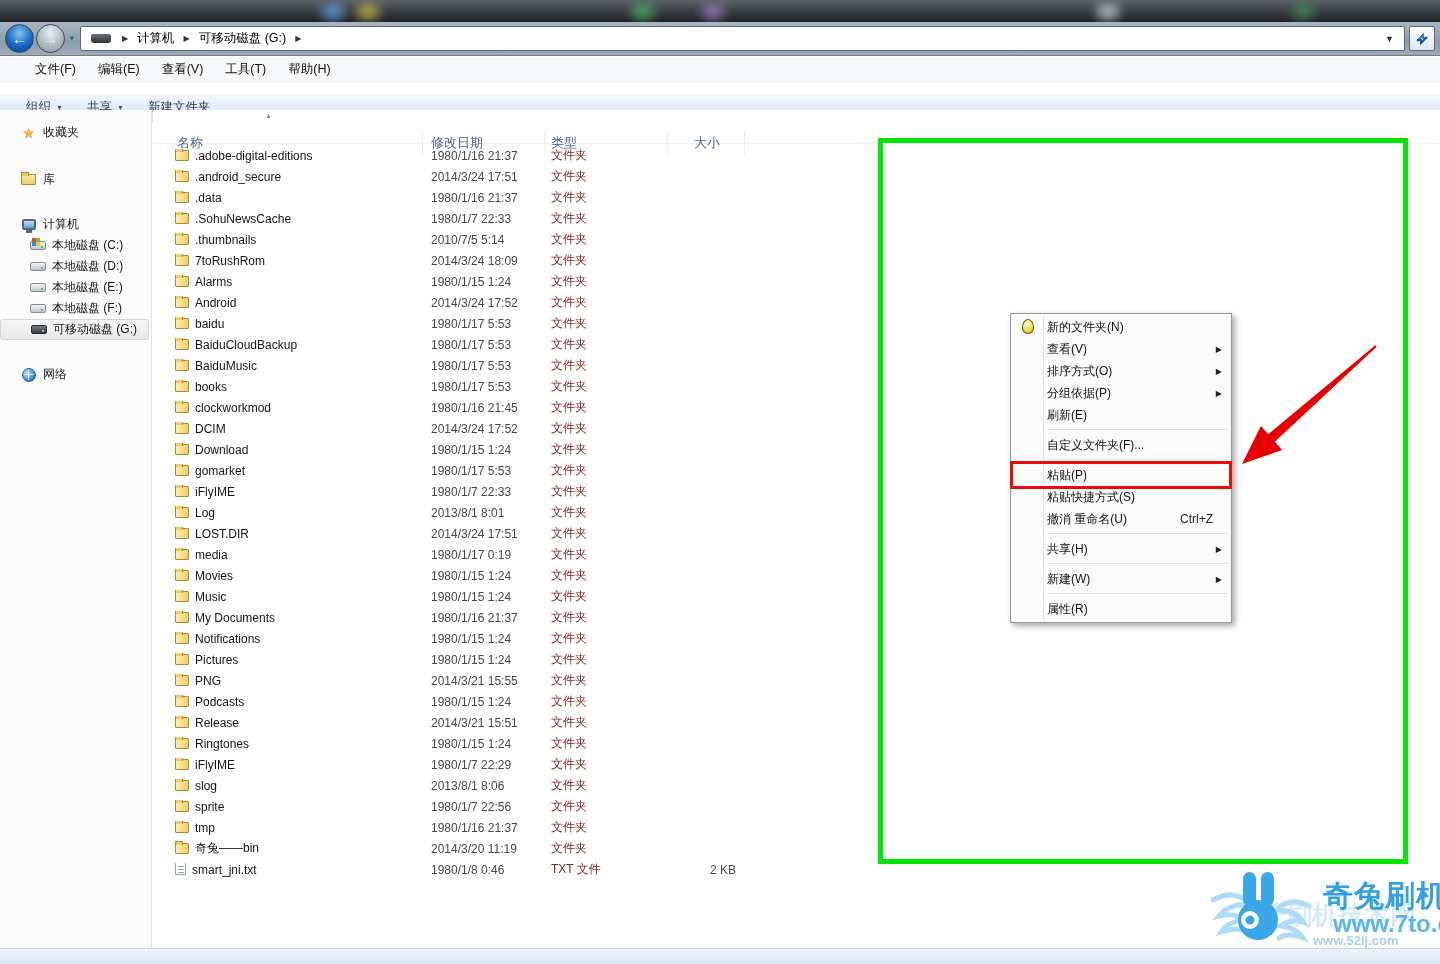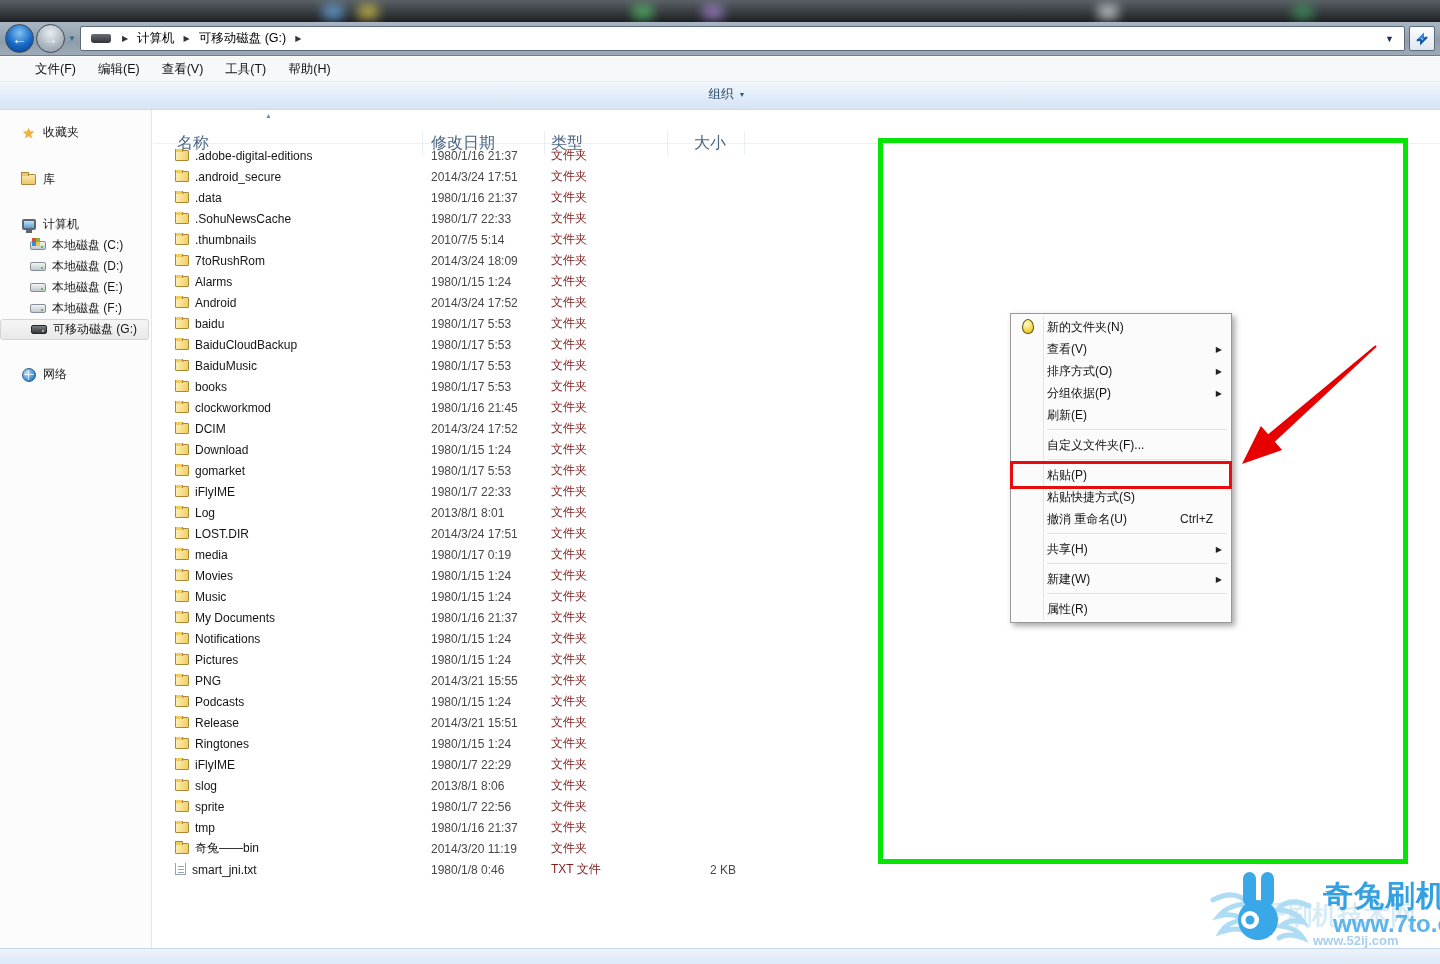--- a/index.html
+++ b/index.html
@@ -27,22 +27,22 @@
   .crumb-end-drop { position:absolute; right:10px; font-size:9px; color:#1c2f52; }
   .refresh-btn { width:26px; height:25px; background:linear-gradient(#fdfeff,#dfe7ee); border:1px solid #5c6b7c; border-radius:2px;
     display:flex; align-items:center; justify-content:center; margin-right:5px; }
 
   
   .menu-bar { position:absolute; left:0; top:57px; width:1440px; height:25px; background:#f7f8f9;
     border-bottom:1px solid #ebedef; display:flex; align-items:center; padding-left:24px; }
   .menu-bar .mitem { padding:3px 11px; color:#111; font-size:12.5px; }
 
   
-  .toolbar { position:absolute; left:0; top:82px; width:1440px; height:28px;
-    background:linear-gradient(#f3f8fd,#e0ebf8 55%,#d6e4f5); border-bottom:1px solid #cddbeb; display:flex; align-items:center; padding-left:14px;flex-direction:column; }
+  .toolbar { position:absolute; left:0; top:94px; width:1440px; height:28px;
+    background:linear-gradient(#f3f8fd,#e0ebf8 55%,#d6e4f5); border-bottom:1px solid #cddbeb; display:flex; align-items:center; padding-left:14px; }
   .toolbar .titem { padding:4px 12px; color:#1e3c5c; font-size:12.5px; display:flex; align-items:center; gap:5px; }
   .titem .dd { font-size:7px; color:#3d5472; }
 
   
   .sidebar { position:absolute; left:0; top:110px; width:152px; height:838px; background:#fcfcfc; border-right:1px solid #e2e6ec; padding-top:12px; }
   .tree-row { display:flex; align-items:center; height:21px; gap:6px; font-size:12px; color:#161616; }
   .tree-root { padding-left:20px; }
   .tree-child { padding-left:29px; }
   .tree-gap-lg { margin-top:26px; }
   .tree-gap-md { margin-top:24px; }
@@ -62,21 +62,21 @@
       linear-gradient(to right,#2c8fe3 49%,#f5c03c 51%) bottom/8px 4px no-repeat; }
   .drive-removable { background:linear-gradient(#7b8085,#34383c); border-color:#24282c; }
   .drive-removable::after { background:#9fe09f; }
   .net-icon { width:14px; height:14px; border-radius:50%; background:radial-gradient(circle at 35% 35%,#bfe6ff,#2f86c9 70%,#195c93); border:1px solid #2a5f8e; position:relative; }
   .net-icon::before { content:""; position:absolute; left:1px; right:1px; top:5px; height:1px; background:rgba(255,255,255,.75); }
   .net-icon::after { content:""; position:absolute; top:1px; bottom:1px; left:5px; width:1px; background:rgba(255,255,255,.75); }
 
   
   .list-area { position:absolute; left:153px; top:110px; width:1287px; height:838px; background:#fff; }
   .list-header { display:flex; height:34px; align-items:center; border-bottom:1px solid #eef2f7; color:#4a6584; position:relative; }
-  .hcell { height:24px; line-height:24px; border-right:1px solid #e8eef5; font-size:16px;margin-top:33px; }
+  .hcell { height:24px; line-height:24px; border-right:1px solid #e8eef5; font-size:13px;margin-top:33px; }
   .h-name { width:270px; padding-left:24px; }
   .h-date { width:122px; padding-left:8px; }
   .h-type { width:123px; padding-left:6px; }
   .h-size { width:77px;  padding-left:26px; }
   .sort-arrow { position:absolute; left:112px; top:2px; font-size:7px; color:#7491b5; }
   .rows { padding-top:1px; }
   .row { display:flex; align-items:center; height:21px; }
   .cell { white-space:nowrap; overflow:hidden; }
   .c-name { width:270px; padding-left:22px; display:flex; align-items:center; color:#151515; }
   .c-date { width:122px; padding-left:8px; color:#474747; }

